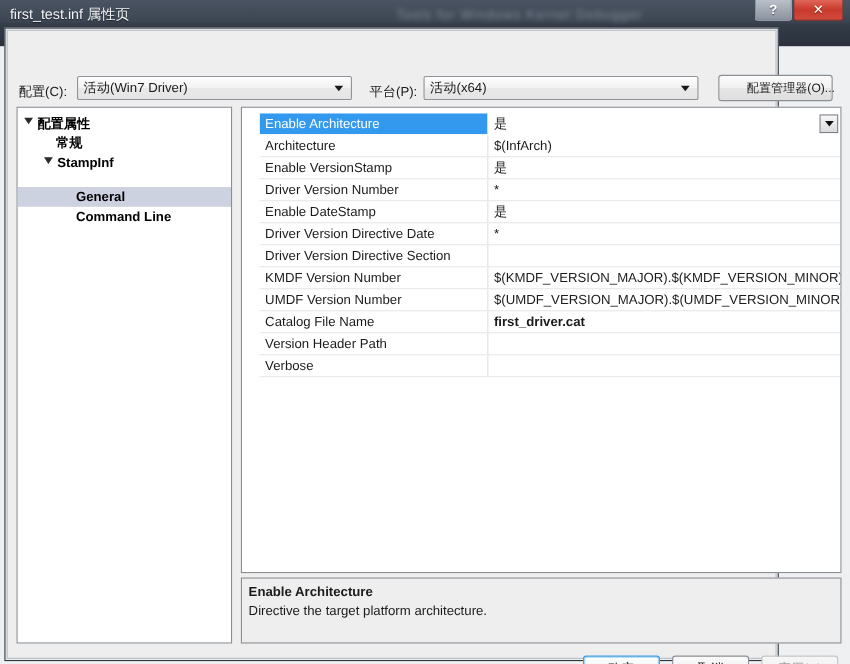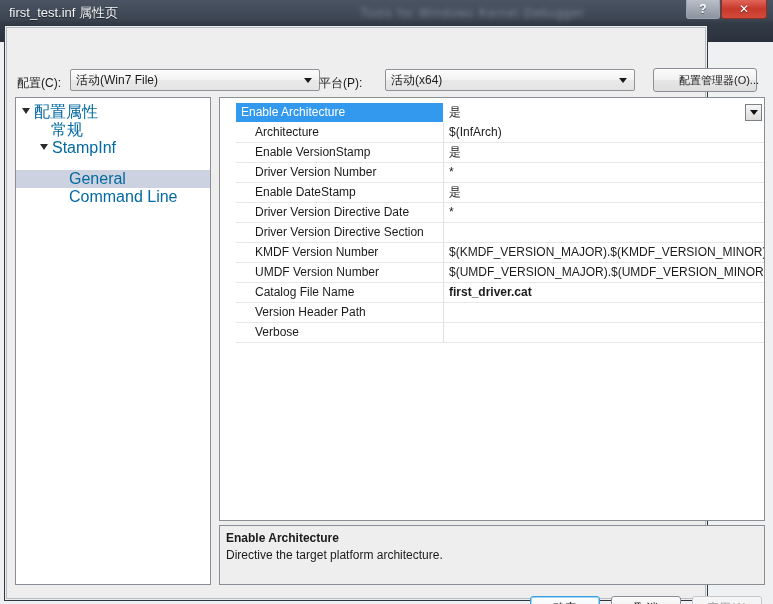--- a/index.html
+++ b/index.html
@@ -154,24 +154,25 @@
     width: 196px; height: 488px;
     background: #ffffff;
     border: 1px solid #8a8f96;
     box-sizing: border-box;
     overflow: hidden;
   }
   .tree-node {
     position: relative;
     height: 18px;
     line-height: 18px;
-    font-size: 16px;
-    color: #0369a1;
+    font-size: 12px;
+    color: #000000;
     white-space: nowrap;
     padding-left: 4px;
+    font-weight: bold;
   }
   .tree-node.selected {
     background: #cdd2e0;
     margin-top: 13px;
   }
   .tree-expander {
     display: inline-block;
     width: 0; height: 0;
     margin-right: 5px;
     position: relative;
@@ -207,21 +208,21 @@
   .grid-row {
     position: relative;
     height: 19px;
     line-height: 19px;
     border-bottom: 1px solid #e7e7e7;
     white-space: nowrap;
     overflow: hidden;
   }
   .grid-row .pname {
     position: absolute;
-    left: 19px; top: 0;
+    left: 5px; top: 0;
     width: 200px;
     font-size: 12px;
     color: #1b1b1b;
     overflow: hidden;
     white-space: nowrap;
   }
   .grid-row .pvalsep {
     position: absolute;
     left: 207px; top: 0;
     width: 1px; height: 19px;
@@ -332,24 +333,24 @@
       <div class="cap-btn cap-close">✕</div>
     </div>
   </div>
 
   <div class="dialog">
     <div class="dialog-inner">
 
       <div class="toprow">
         <div class="lbl-static" style="left:10px; top:47px;">配置(C):</div>
         <div class="combo" style="left:63px; top:41px; width:250px;">
-          <span>活动(Win7 File)</span>
+          <span>活动(Win7 Driver)</span>
           <span class="arrow"></span>
         </div>
-        <div class="lbl-static" style="left:312px; top:47px;">平台(P):</div>
+        <div class="lbl-static" style="left:329px; top:47px;">平台(P):</div>
         <div class="combo" style="left:378px; top:41px; width:250px;">
           <span>活动(x64)</span>
           <span class="arrow"></span>
         </div>
         <div class="btn" style="left:646px; top:40px; width:104px;">配置管理器(O)...</div>
       </div>
 
       <div class="tree-panel">
         <div id="tree-list" style="padding-top:5px;">
             <div class="tree-node" style="padding-left: 6px;"><span class="tree-expander open"></span><span>配置属性</span></div>

